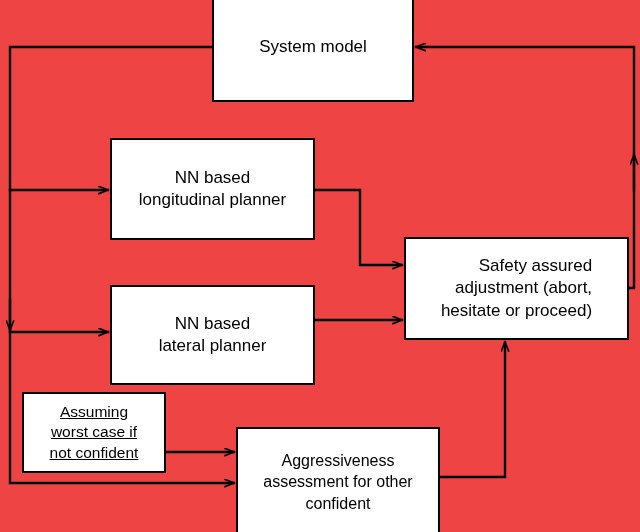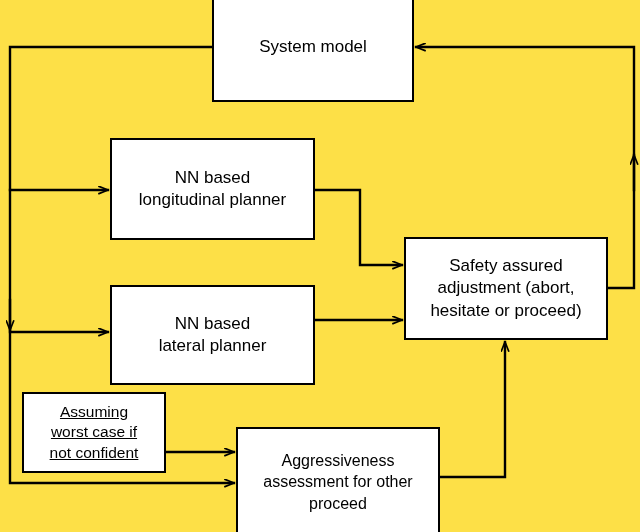--- a/index.html
+++ b/index.html
@@ -4,21 +4,21 @@
 <style>
   html, body {
     margin: 0;
     padding: 0;
     background: #ffffff;
   }
   #canvas {
     position: relative;
     width: 640px;
     height: 532px;
-    background: #fde047;
+    background: #ef4444;
     overflow: hidden;
     font-family: "Liberation Sans", sans-serif;
   }
   #wires {
     position: absolute;
     left: 0;
     top: 0;
     width: 640px;
     height: 532px;
   }
@@ -36,21 +36,21 @@
   }
   .node .label {
     display: block;
     line-height: 1.32;
     white-space: pre-line;
     padding: 0 4px;
   }
   #node-system-model { left: 212px;  top: -8px;  width: 202px; height: 110px; font-size: 17px; }
   #node-longitudinal { left: 110px;  top: 138px; width: 205px; height: 102px; font-size: 17px; }
   #node-lateral      { left: 110px;  top: 285px; width: 205px; height: 100px; font-size: 17px; }
-  #node-safety       { left: 404px;  top: 237px; width: 204px; height: 103px; font-size: 17px; }
+  #node-safety       { left: 404px;  top: 237px; width: 225px; height: 103px; font-size: 17px; text-align: right; }
   #node-assuming     { left: 22px;   top: 392px; width: 144px; height: 81px;  font-size: 15.5px; text-decoration: underline; }
   #node-aggressive   { left: 236px;  top: 427px; width: 204px; height: 110px; font-size: 16px; }
 </style>
 </head>
 <body>
 
 <div id="canvas">
 
   <svg id="wires" viewBox="0 0 640 532" width="640" height="532" aria-hidden="true">
     <defs>
@@ -106,16 +106,16 @@
 
   <div class="node" id="node-assuming">
     <span class="label">Assuming
 worst case if
 not confident</span>
   </div>
 
   <div class="node" id="node-aggressive">
     <span class="label">Aggressiveness
 assessment for other
-proceed</span>
+confident</span>
   </div>
 
 </div>
 
 </body></html>

